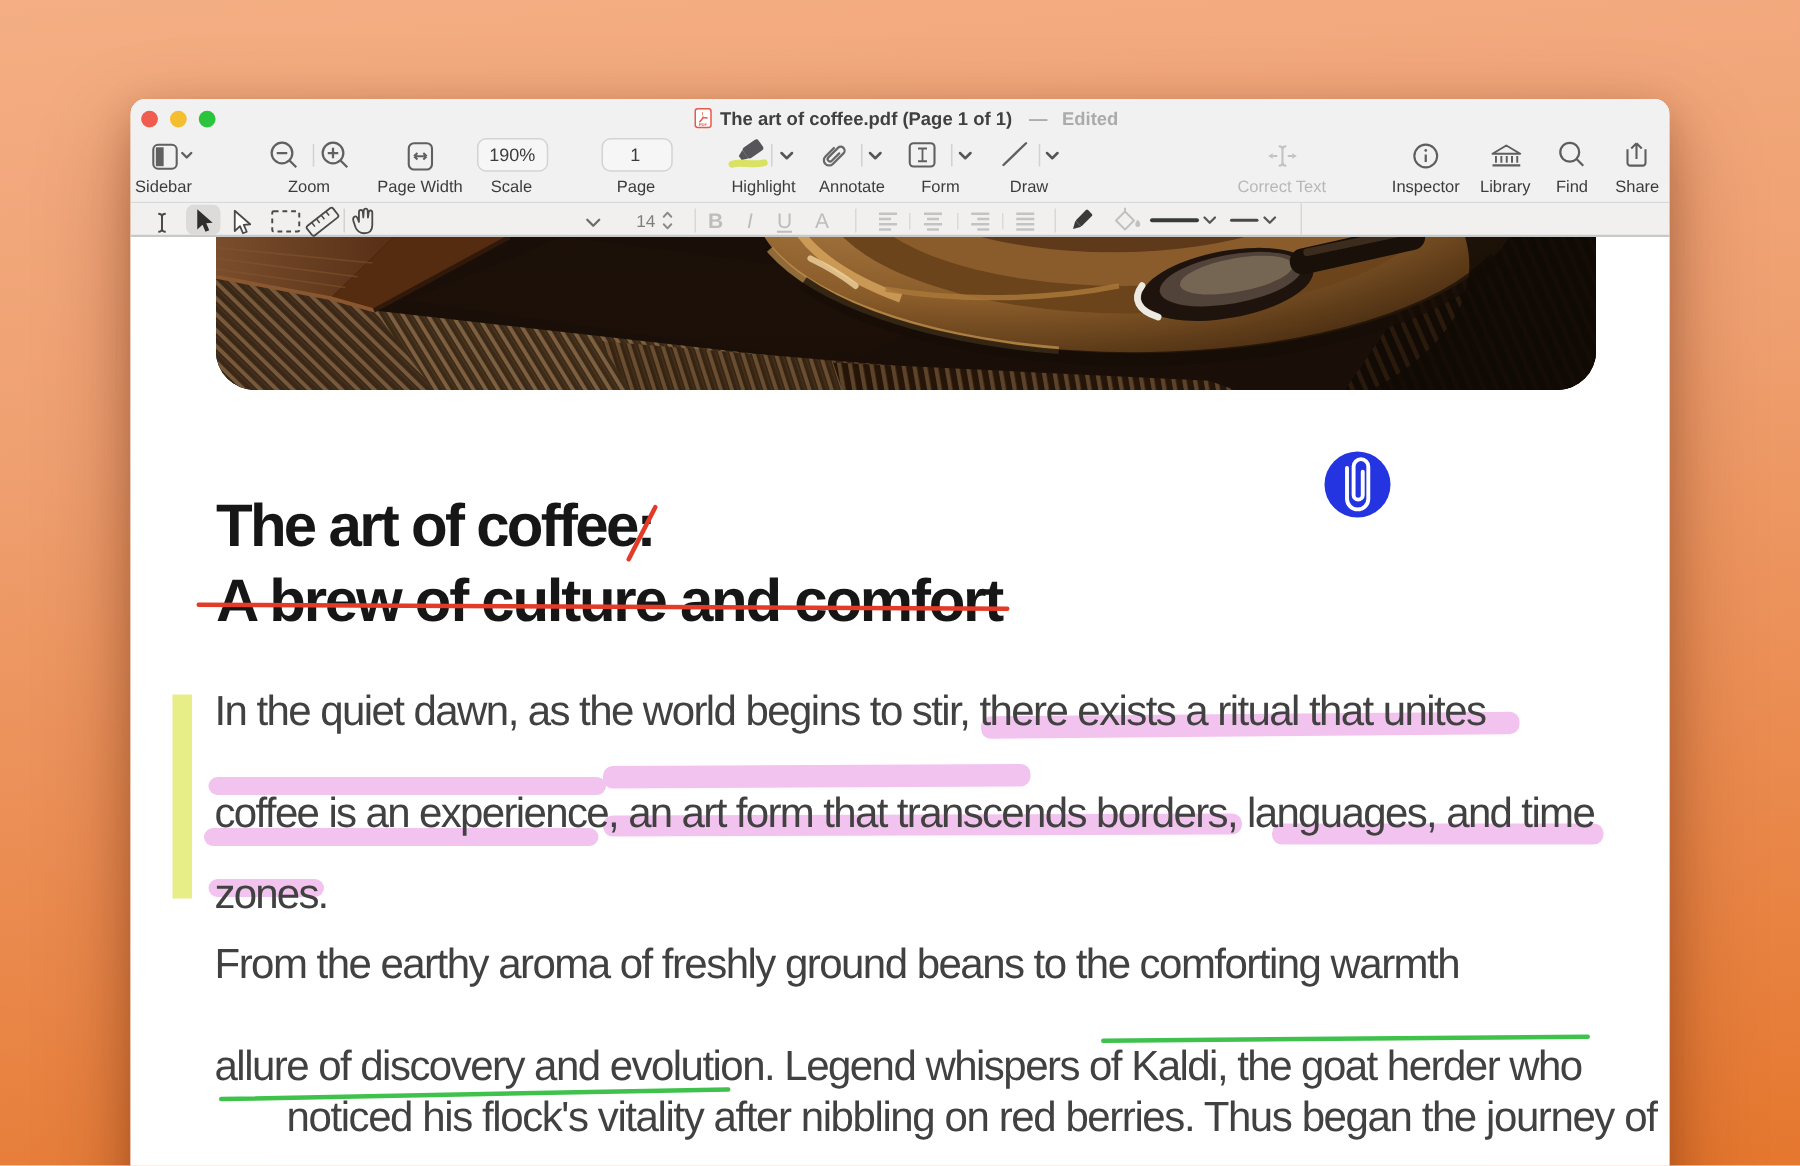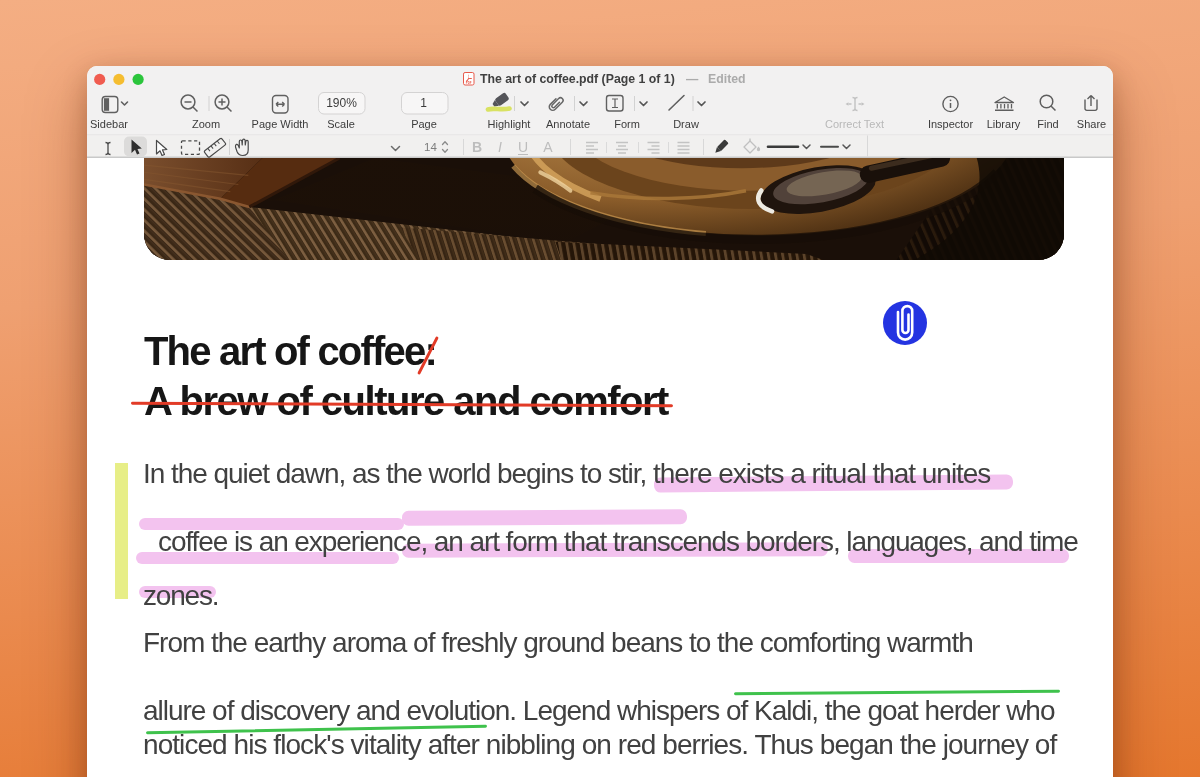--- a/index.html
+++ b/index.html
@@ -311,25 +311,25 @@
       <div class="ybar"></div>
 
       <div class="hl" style="left:567px; top:318px; width:359px; height:15px; transform:rotate(-0.5deg);"></div>
       <div class="hl" style="left:52px;  top:360px; width:265px; height:12px;"></div>
       <div class="hl" style="left:315px; top:352px; width:285px; height:15px; transform:rotate(-0.3deg);"></div>
       <div class="hl" style="left:49px;  top:394px; width:263px; height:12px;"></div>
       <div class="hl" style="left:315px; top:385px; width:426px; height:14px; transform:rotate(-0.2deg);"></div>
       <div class="hl" style="left:761px; top:391px; width:221px; height:14px;"></div>
       <div class="hl" style="left:52px;  top:428px; width:77px; height:12px;"></div>
       <div class="para" style="top:302px; letter-spacing:-1.05px;">In the quiet dawn, as the world begins to stir, there exists a ritual that unites</div>
-      <div class="para" style="top:370px; letter-spacing:-1.09px;margin-left:15px;">coffee is an experience, an art form that transcends borders, languages, and time</div>
+      <div class="para" style="top:370px; letter-spacing:-1.09px;">coffee is an experience, an art form that transcends borders, languages, and time</div>
       <div class="para" style="top:424px; letter-spacing:-1.2px;">zones.</div>
       <div class="para" style="top:471px; letter-spacing:-1.02px;">From the earthy aroma of freshly ground beans to the comforting warmth</div>
       <div class="para" style="top:539px; letter-spacing:-1.02px;">allure of discovery and evolution. Legend whispers of Kaldi, the goat herder who</div>
-      <div class="para" style="top:573px; letter-spacing:-0.94px;">noticed his flock's vitality after nibbling on red berries. Thus began the journey of</div>
+      <div class="para" style="top:573px; letter-spacing:-0.94px;margin-left:48px;">noticed his flock's vitality after nibbling on red berries. Thus began the journey of</div>
 
       <div class="greenline" style="left:647px; top:533px; width:326px; transform:rotate(-0.45deg);"></div>
       <div class="greenline" style="left:59px; top:570px; width:341px; transform:rotate(-1.1deg);"></div>
       <div class="clipbadge">
         <svg width="44" height="44" viewBox="0 0 44 44">
           <g stroke="#ffffff" stroke-width="2.6" fill="none" stroke-linecap="round">
             <path d="M15 11 L15 31.5 A 7.1 7.1 0 0 0 29.2 31.5 L29.2 10 A 4.9 4.9 0 0 0 19.4 10 L19.4 29 A 3.05 3.05 0 0 0 25.5 29 L25.5 13.5"></path>
           </g>
         </svg>
       </div>

